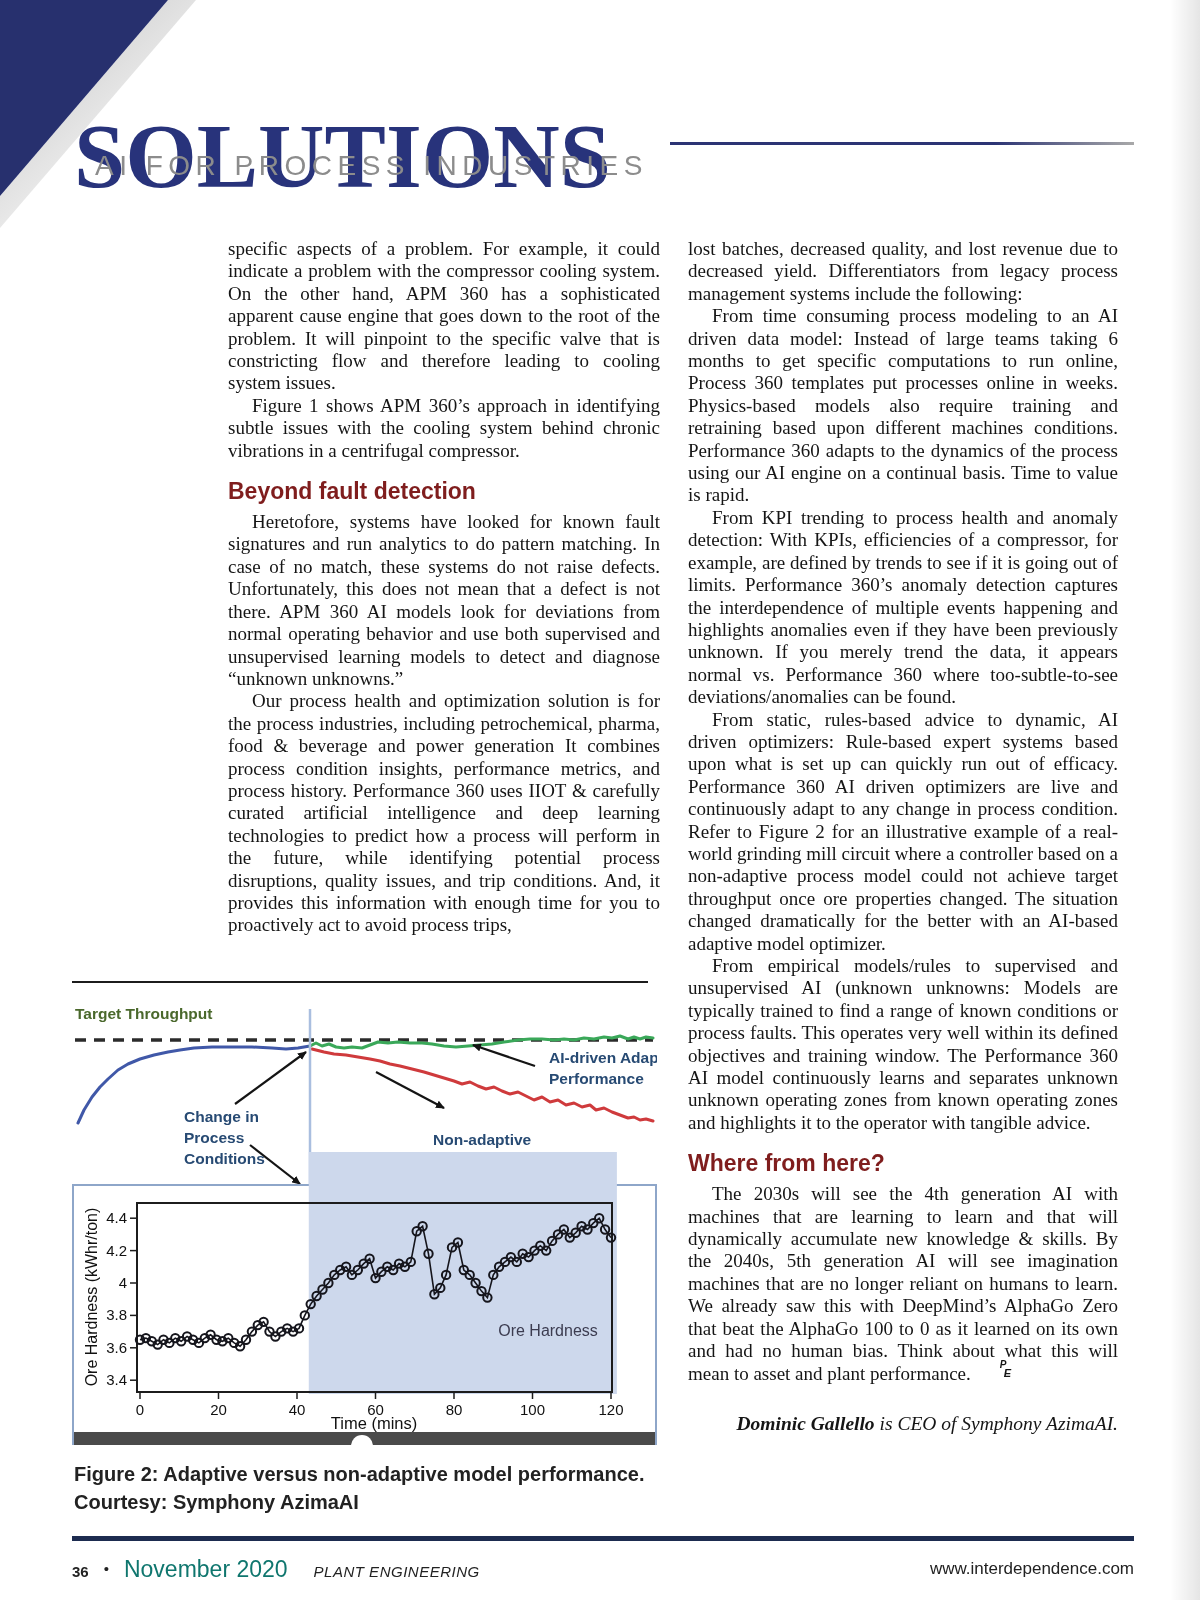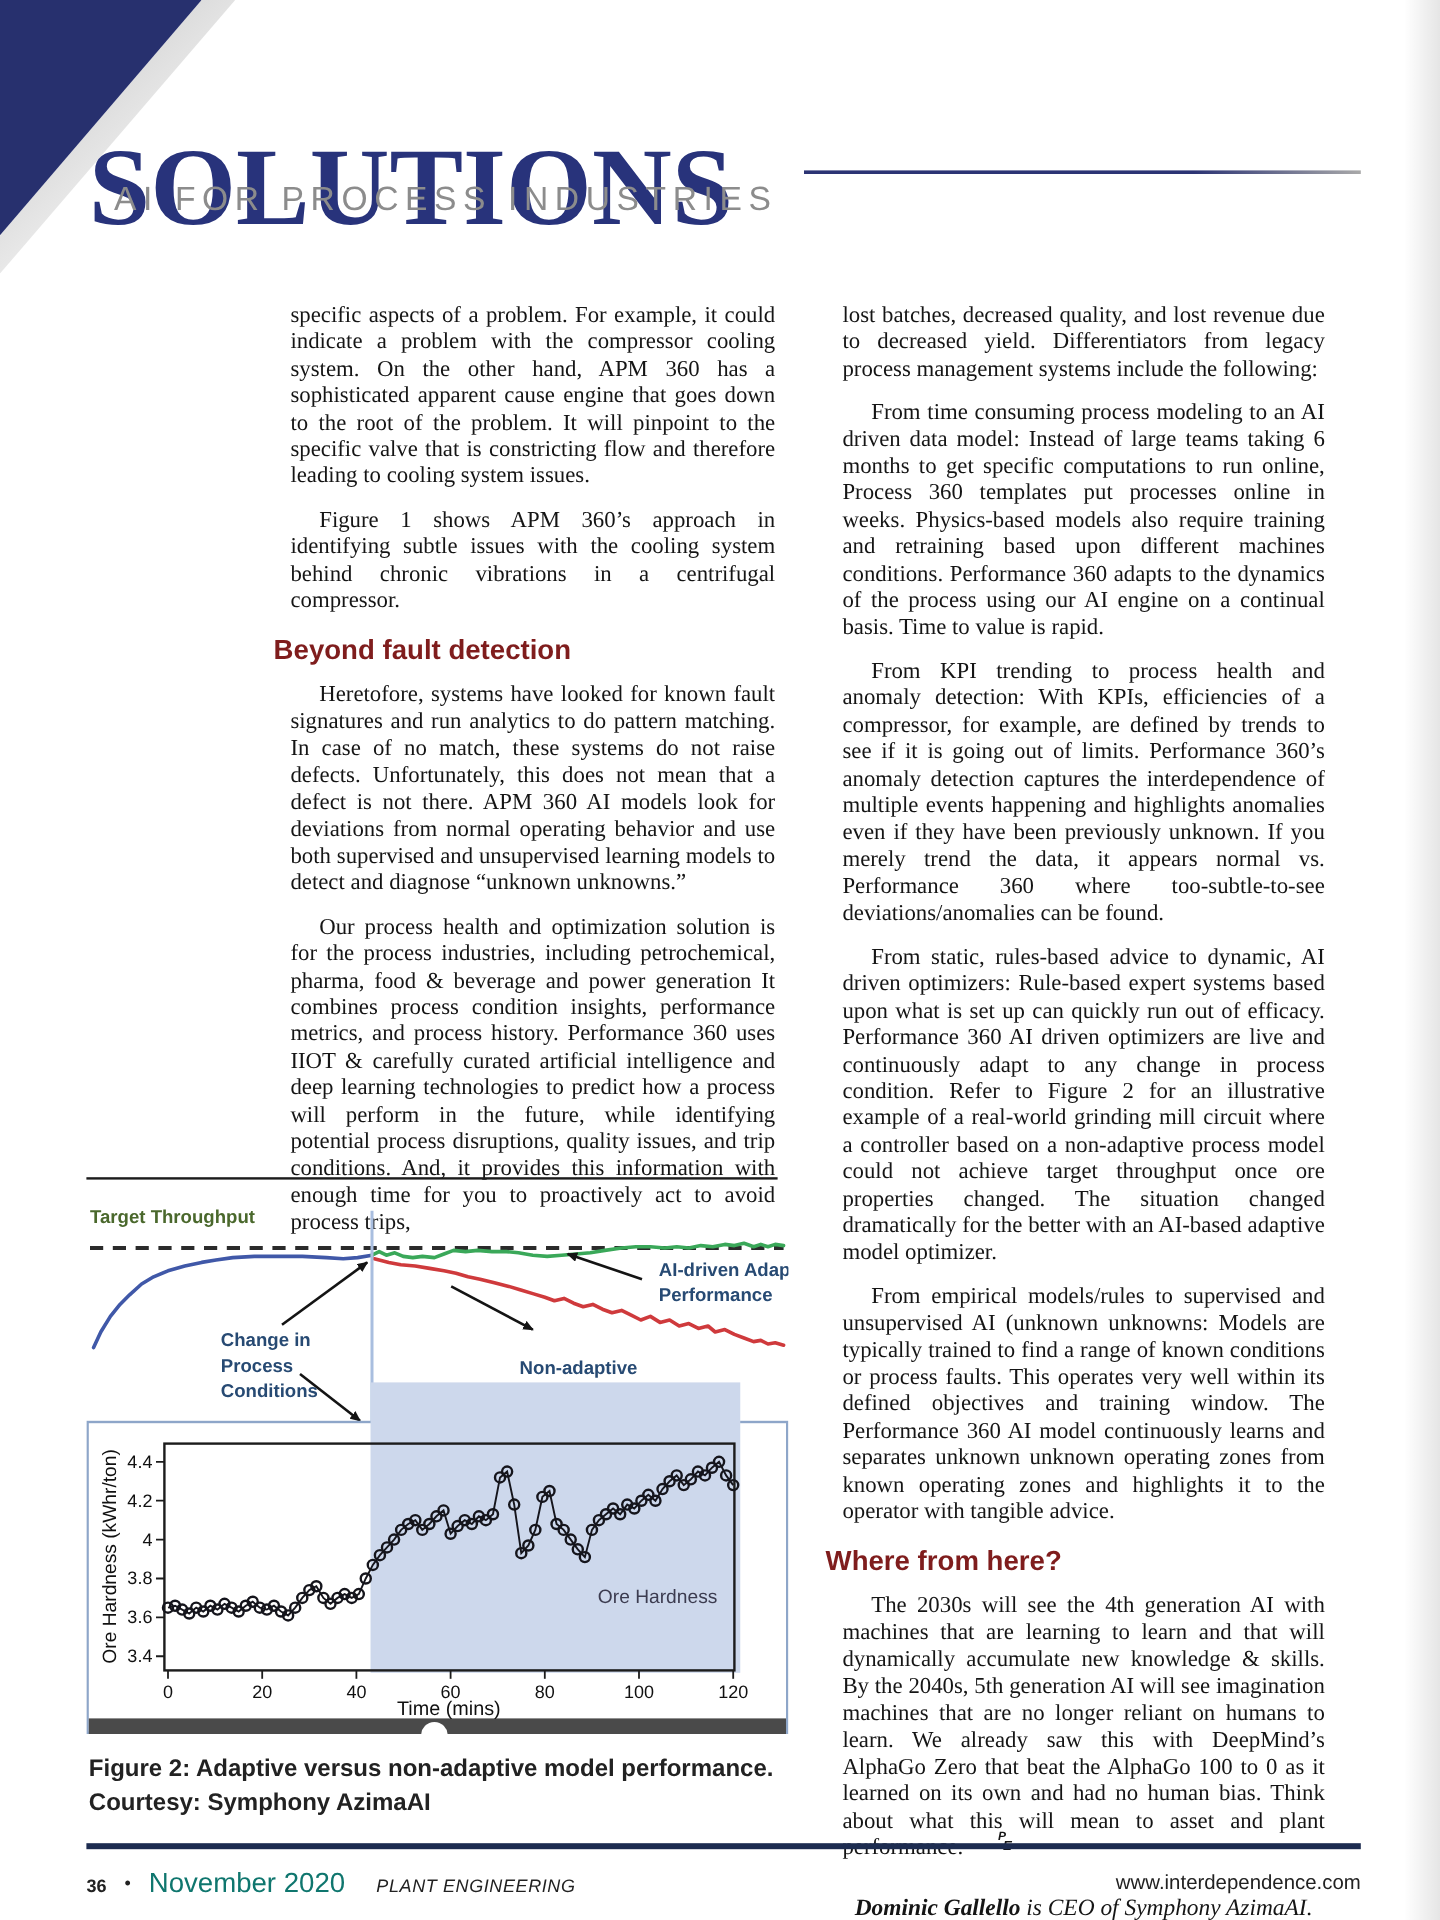--- a/index.html
+++ b/index.html
@@ -18,25 +18,25 @@
        font-weight:700;font-size:92px;line-height:1;color:#28337b;letter-spacing:0px;}
   .page-subtitle{position:absolute;left:79px;top:150px;font-family:"Liberation Sans",sans-serif;
        font-size:28px;color:#8c8c8c;letter-spacing:5.5px;margin-left:16px;}
   .title-rule{position:absolute;left:670px;top:142px;width:464px;height:3px;
        background:linear-gradient(to right,#2c3474 70%,#a9a9a9);}
 
   
   .col{position:absolute;top:238px;font-size:19px;line-height:22.4px;text-align:justify;}
   .col.left{left:228px;width:432px;}
   .col.right{left:688px;width:430px;}
-  .col p{margin:14px;}
+  .col p{margin:0;}
   .col p.indent{text-indent:24px;}
   .col h2{font-family:"Liberation Sans",sans-serif;font-size:23px;line-height:26px;
        margin:16px 0 7px 0;color:#7f1d1d;font-weight:700;}
-  .byline{margin-top:28px !important;font-style:italic;font-size:19.5px;text-align:center;}
+  .byline{margin-top:28px !important;font-style:italic;font-size:19.5px;text-align:right;}
   .byline b{font-style:italic;}
   .pe-mark{display:inline-block;vertical-align:baseline;margin-left:5px;transform:translateY(-3px);
        font-family:"Liberation Sans",sans-serif;font-weight:700;font-style:italic;}
   .pe-mark span{display:block;font-size:10px;line-height:8px;}
   .pe-mark span:last-child{margin-left:4px;font-size:11px;}
 
   
   .fig-rule{position:absolute;left:72px;top:981px;width:576px;height:2px;background:#1c1c1c;}
   #figure-svg{position:absolute;left:72px;top:995px;}
   .caption{position:absolute;left:74px;top:1460px;font-family:"Liberation Sans",sans-serif;

